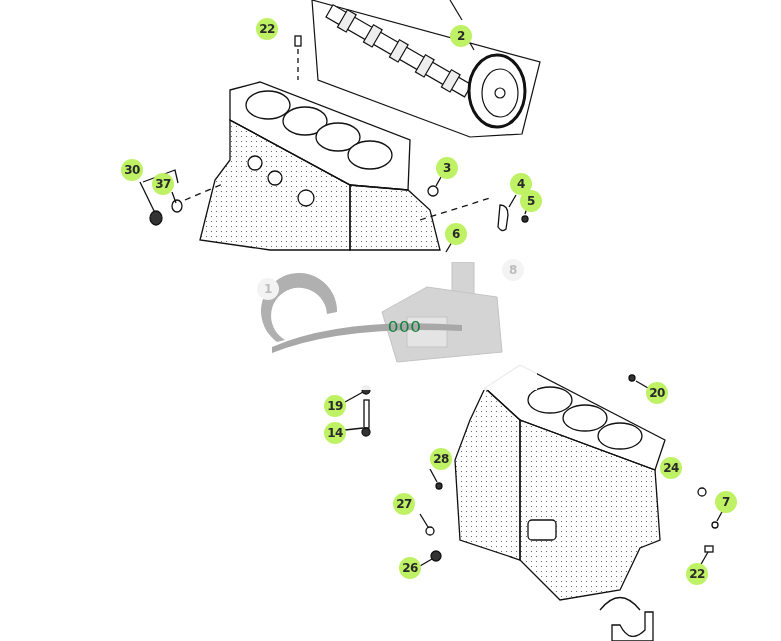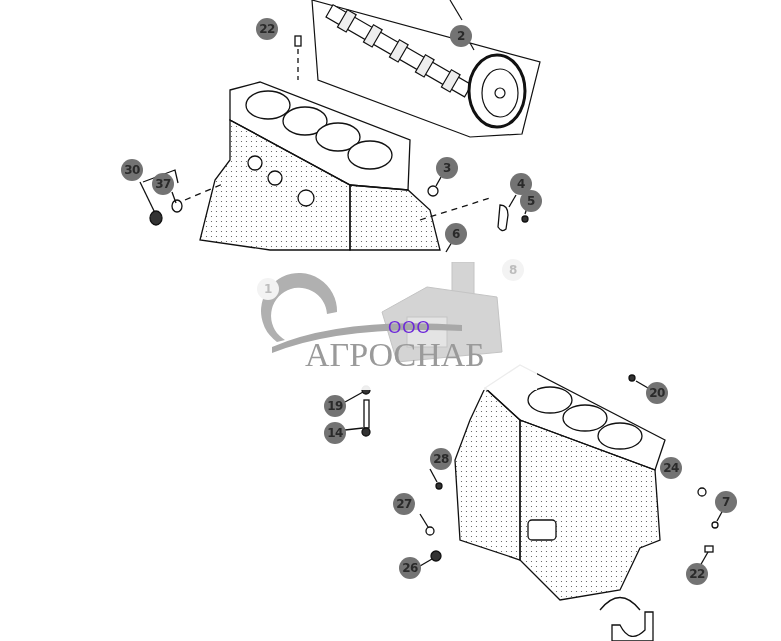--- a/index.html
+++ b/index.html
@@ -1,23 +1,23 @@
 <!DOCTYPE html>
 <html><head>
 <meta charset="utf-8">
 <style>
   html, body { margin:0; padding:0; background:#ffffff; }
   body { width:781px; height:641px; position:relative; overflow:hidden; font-family:"DejaVu Sans", sans-serif; }
   #stage { position:absolute; left:0; top:0; width:781px; height:641px; }
-  .callout { position:absolute; width:22px; height:22px; border-radius:50%; background:#737373;
+  .callout { position:absolute; width:22px; height:22px; border-radius:50%; background:#bef264;
      font-family:"DejaVu Sans", sans-serif; font-weight:bold; font-size:12px; color:#2a2a2a;
      display:flex; align-items:center; justify-content:center; letter-spacing:-0.5px; cursor:pointer; }
   .callout.faint { color:#bdbdbd; background:#f3f3f3; }
   .watermark { position:absolute; left:247px; top:262px; width:290px; height:128px; background:rgba(255,255,255,0.92); }
-  .wm-ooo { position:absolute; left:388px; top:318px; font-family:Liberation Sans, sans-serif; font-size:17px; color:#6d28d9; letter-spacing:1px; }
+  .wm-ooo { position:absolute; left:388px; top:318px; font-family:Liberation Mono, monospace; font-size:17px; color:#15803d; letter-spacing:1px; }
   .wm-name { position:absolute; left:305px; top:336px; font-family:"Liberation Serif", serif; font-size:34px; color:#9a9a9a; letter-spacing:0px; }
 </style>
 </head>
 <body>
 
 <div id="stage">
   <svg width="781" height="641" viewBox="0 0 781 641" xmlns="http://www.w3.org/2000/svg">
     <defs>
       <pattern id="dots" width="5" height="5" patternUnits="userSpaceOnUse">
         <circle cx="1.5" cy="1.5" r="0.6" fill="#555"></circle>
@@ -122,21 +122,20 @@
         <polygon points="135,50 180,25 250,35 255,90 150,100"></polygon>
         <rect x="160" y="55" width="40" height="30" fill="#e4e4e4"></rect>
       </g>
       <g fill="#b0b0b0">
         <path d="M30,80 a38,38 0 1,1 60,-30 l-10,2 a28,28 0 1,0 -42,26 z"></path>
         <path d="M25,85 q70,-30 190,-22 l0,6 q-120,-6 -190,22 z" fill="#a8a8a8"></path>
       </g>
     </svg>
   </div>
   <div class="wm-ooo">ООО</div>
-  <div class="wm-name">АГРОСНАБ</div>
 
   
   <div class="callout" style="left:256px;top:18px">22</div>
   <div class="callout" style="left:450px;top:25px">2</div>
   <div class="callout" style="left:121px;top:159px">30</div>
   <div class="callout" style="left:152px;top:173px">37</div>
   <div class="callout" style="left:436px;top:157px">3</div>
   <div class="callout" style="left:510px;top:173px">4</div>
   <div class="callout" style="left:520px;top:190px">5</div>
   <div class="callout" style="left:445px;top:223px">6</div>

